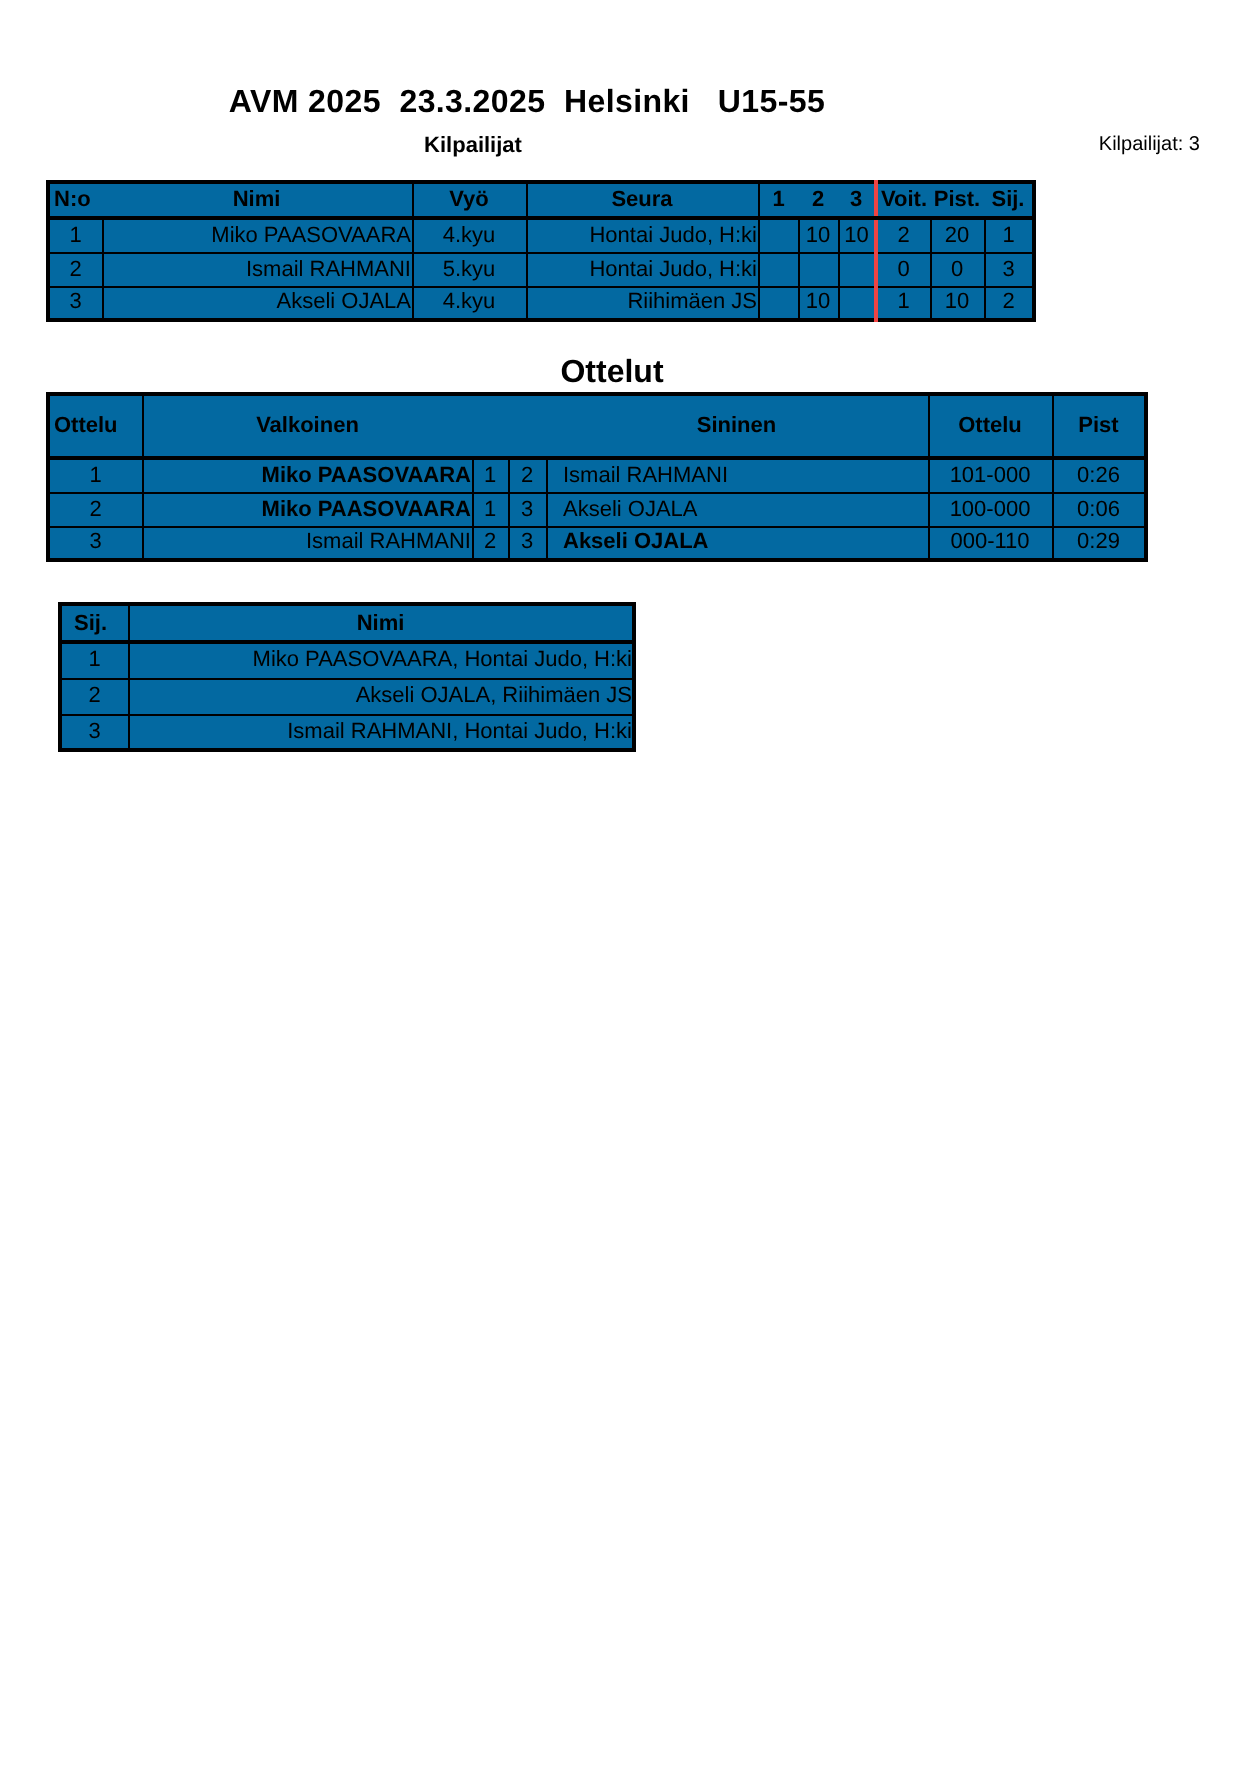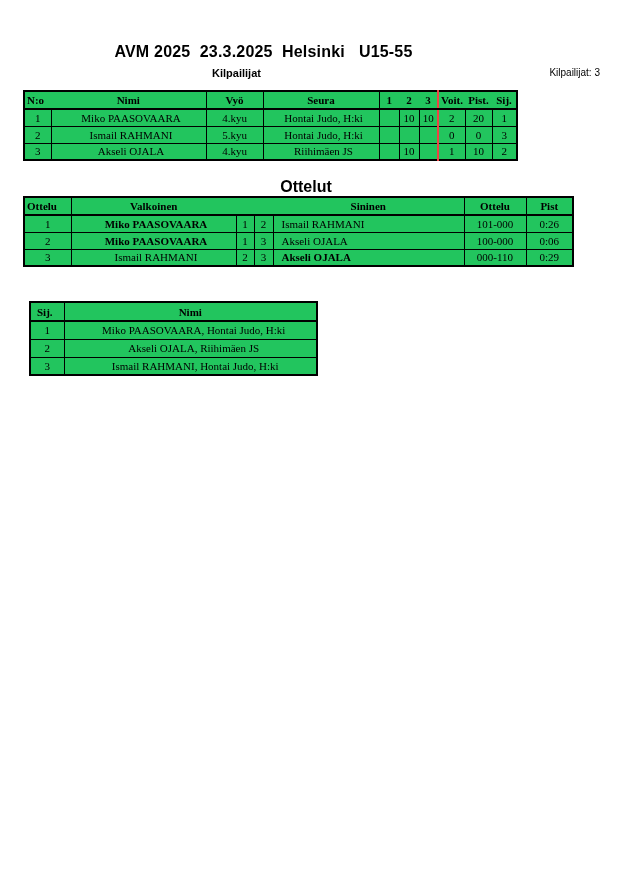--- a/index.html
+++ b/index.html
@@ -7,36 +7,36 @@
   .page { position:relative; width:630px; height:891px; background:#fff; overflow:hidden; }
 
   .main-title { position:absolute; top:43px; left:0; width:527px; text-align:center;
                 font-size:16px; font-weight:bold; white-space:pre; letter-spacing:0.2px; }
   .sec-title  { position:absolute; font-size:16px; font-weight:bold; text-align:center; }
   #t1-title   { top:67px;  left:0; width:473px; font-size:11px; }
   #t2-title   { top:178px; left:0; width:612px; }
   #t3-title   { top:283px; left:0; width:350px; }
   .count-label{ position:absolute; top:67px; right:30px; font-size:10px; }
 
-  table { position:absolute; border-collapse:collapse; table-layout:fixed; background:#22c55e;
-          border:2px solid #000;font-family:Liberation Serif, serif; }
+  table { position:absolute; border-collapse:collapse; table-layout:fixed; background:#0369a1;
+          border:2px solid #000; }
   #t1 { left:23px; top:90px;  width:493px; }
   #t2 { left:23px; top:196px; width:549px; }
   #t3 { left:29px; top:301px; width:287px; }
 
   th, td { border:1px solid #000; font-size:11px; padding:0; text-align:center;
            overflow:hidden; white-space:nowrap; vertical-align:middle; font-weight:normal; }
   th { font-weight:bold; border-bottom:2px solid #000; }
 
   #t1 tr { height:17px; }  #t1 tr.head { height:18px; }
-  #t2 tr { height:17px; }  #t2 tr.head { height:18px; }
+  #t2 tr { height:17px; }  #t2 tr.head { height:32px; }
   #t3 tr { height:18px; }  #t3 tr.head { height:19px; }
 
   .al  { text-align:left; padding-left:2px; }   
-  .pl  { text-align:center; padding-left:5px; }   
+  .pl  { text-align:right; padding-left:5px; }   
   .pl2 { text-align:left; padding-left:8px; }
   .nbl { border-left-style:hidden; }            
   .nbr { border-right-style:hidden; }
   .thl { border-left:2px solid #ef4444; }
 </style>
 </head>
 <body>
 
 <div class="page">
 

